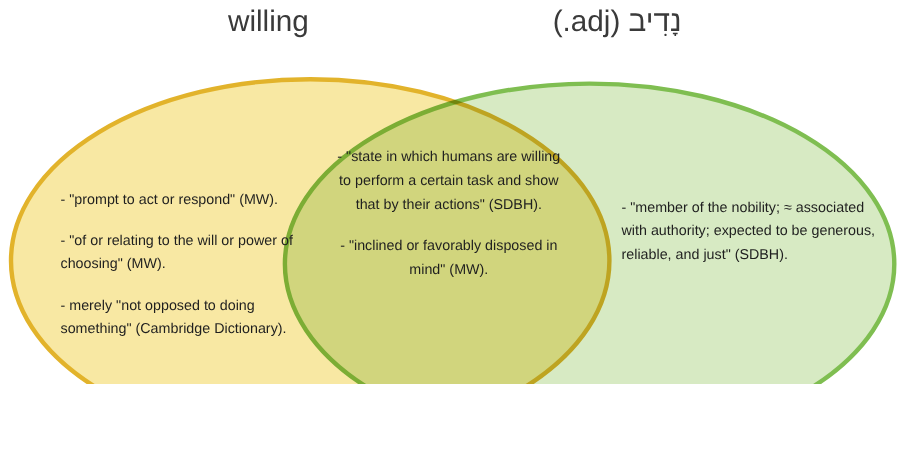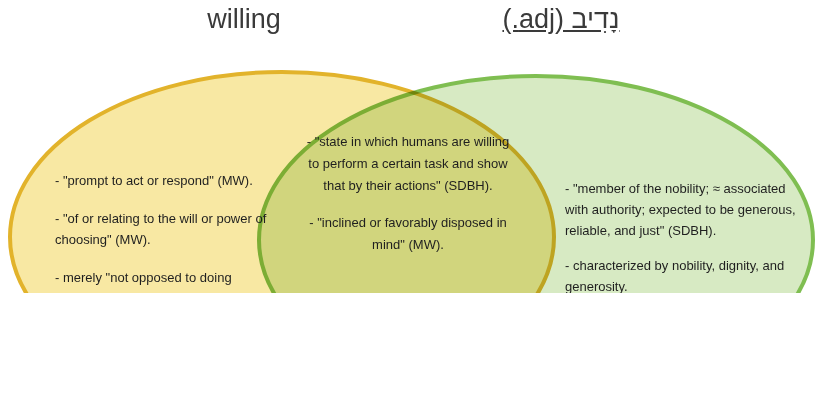--- a/index.html
+++ b/index.html
@@ -3,21 +3,21 @@
 <meta charset="utf-8">
 <style>
   html, body {
     margin: 0;
     padding: 0;
     background: #ffffff;
   }
   .canvas {
     position: relative;
     width: 825px;
-    height: 293px;
+    height: 349px;
     background: #ffffff;
     overflow: hidden;
     font-family: "Liberation Sans", "DejaVu Sans", sans-serif;
     color: #1f1f1f;
   }
   .venn-svg {
     position: absolute;
     left: 0;
     top: 0;
     width: 825px;
@@ -31,21 +31,21 @@
     position: absolute;
     top: 1px;
     width: 220px;
     text-align: center;
     font-size: 27px;
     line-height: 36px;
     color: #3a3a3a;
     white-space: nowrap;
   }
   .title-left  { left: 134px; }
-  .title-right { left: 451px; text-decoration: underline; }
+  .title-right { left: 451px; }
   .textblock {
     position: absolute;
     font-size: 13px;
     line-height: 21px;
   }
   .textblock p {
     margin: 0 0 17px 0;
   }
   .block-left {
     left: 55px;
@@ -88,16 +88,15 @@
     <p>- merely "not opposed to doing something" (Cambridge Dictionary).</p>
   </div>
 
   <div class="textblock block-middle">
     <p>- "state in which humans are willing to perform a certain task and show that by their actions" (SDBH).</p>
     <p>- "inclined or favorably disposed in mind" (MW).</p>
   </div>
 
   <div class="textblock block-right">
     <p>- "member of the nobility; ≈ associated with authority; expected to be generous, reliable, and just" (SDBH).</p>
-    <p>- characterized by nobility, dignity, and generosity.</p>
   </div>
 
 </div>
 
 </body></html>

